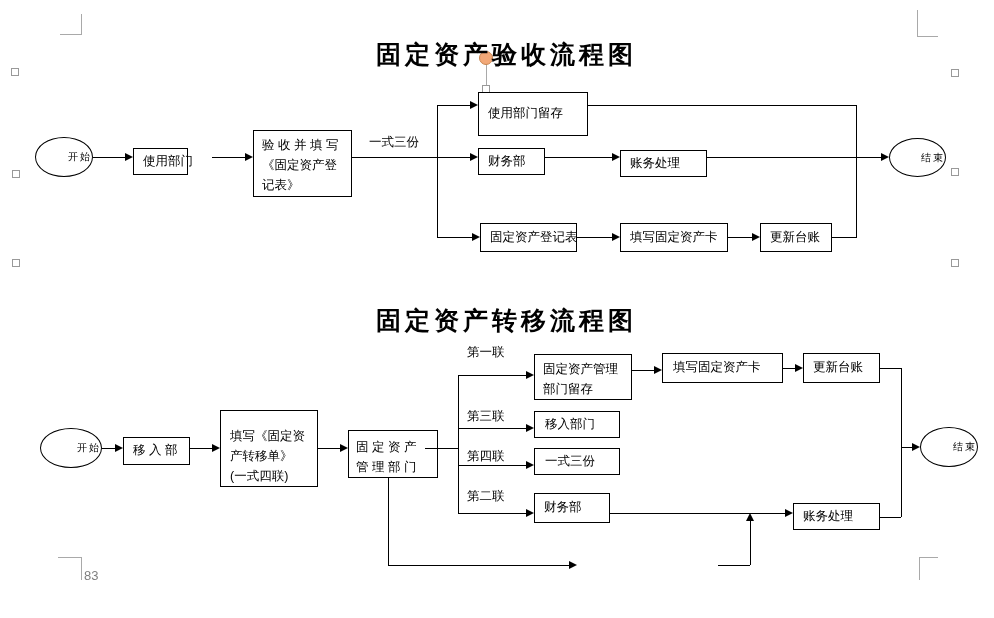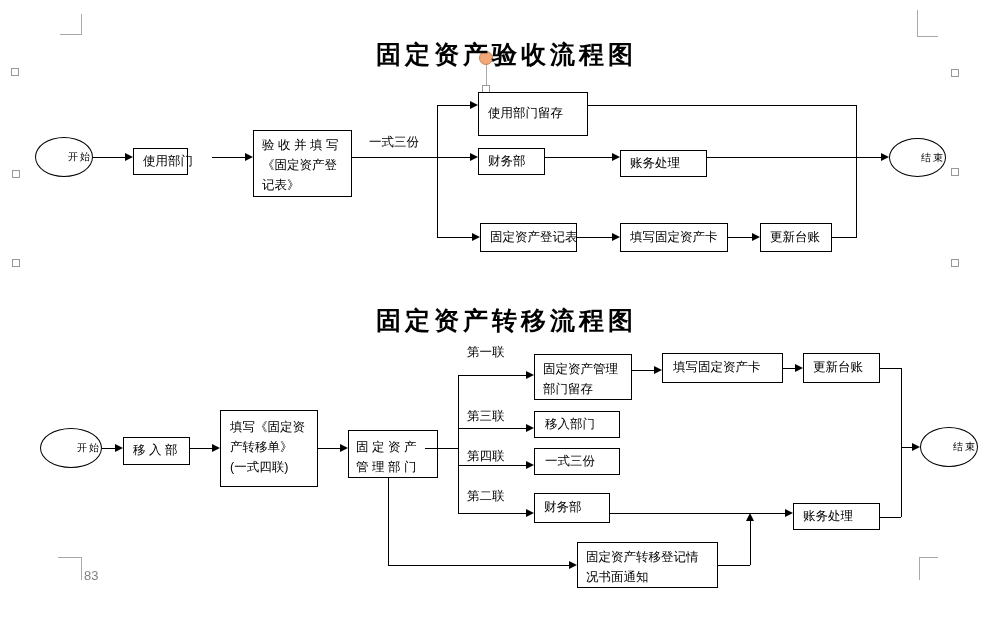--- a/index.html
+++ b/index.html
@@ -127,21 +127,21 @@
     </div>
   <div class="hl" style="left:102px;top:448px;width:13px"></div>
   <div class="ah r" style="left:115px;top:444px"></div>
 
   <div class="node" style="left:123px;top:437px;width:67px;height:28px">
       <span>移 入 部</span>
     </div>
   <div class="hl" style="left:190px;top:448px;width:22px"></div>
   <div class="ah r" style="left:212px;top:444px"></div>
 
-  <div class="node ml" style="left:220px;top:410px;width:98px;height:77px;padding:6px 9px"><span>填写《固定资产转移单》(一式四联)</span></div>
+  <div class="node ml" style="left:220px;top:410px;width:98px;height:77px;padding:15px 9px"><span>填写《固定资产转移单》(一式四联)</span></div>
   <div class="hl" style="left:318px;top:448px;width:22px"></div>
   <div class="ah r" style="left:340px;top:444px"></div>
 
   <div class="node ml ls" style="left:348px;top:430px;width:90px;height:48px"><span>固定资产管理部门</span></div>
 
   <div class="hl" style="left:425px;top:448px;width:33px"></div>
   <div class="vl" style="left:458px;top:375px;height:138px"></div>
 
   <div class="lbl" style="left:467px;top:344px">第一联</div>
   <div class="lbl" style="left:467px;top:408px">第三联</div>
@@ -192,19 +192,18 @@
   <div class="hl" style="left:610px;top:513px;width:175px"></div>
   <div class="ah r" style="left:785px;top:509px"></div>
   <div class="node" style="left:793px;top:503px;width:87px;height:27px">
       <span>账务处理</span>
     </div>
   <div class="hl" style="left:880px;top:517px;width:21px"></div>
 
   <div class="vl" style="left:388px;top:478px;height:87px"></div>
   <div class="hl" style="left:388px;top:565px;width:181px"></div>
   <div class="ah r" style="left:569px;top:561px"></div>
-  <div class="node ml" style="left:577px;top:542px;width:141px;height:46px;padding:4px 8px"><span>固定资产转移登记情况书面通知</span></div>
 
   <div class="hl" style="left:718px;top:565px;width:32px"></div>
   <div class="vl" style="left:750px;top:521px;height:44px"></div>
   <div class="ah u" style="left:746px;top:513px"></div>
 
 </div>
 
 </body></html>

